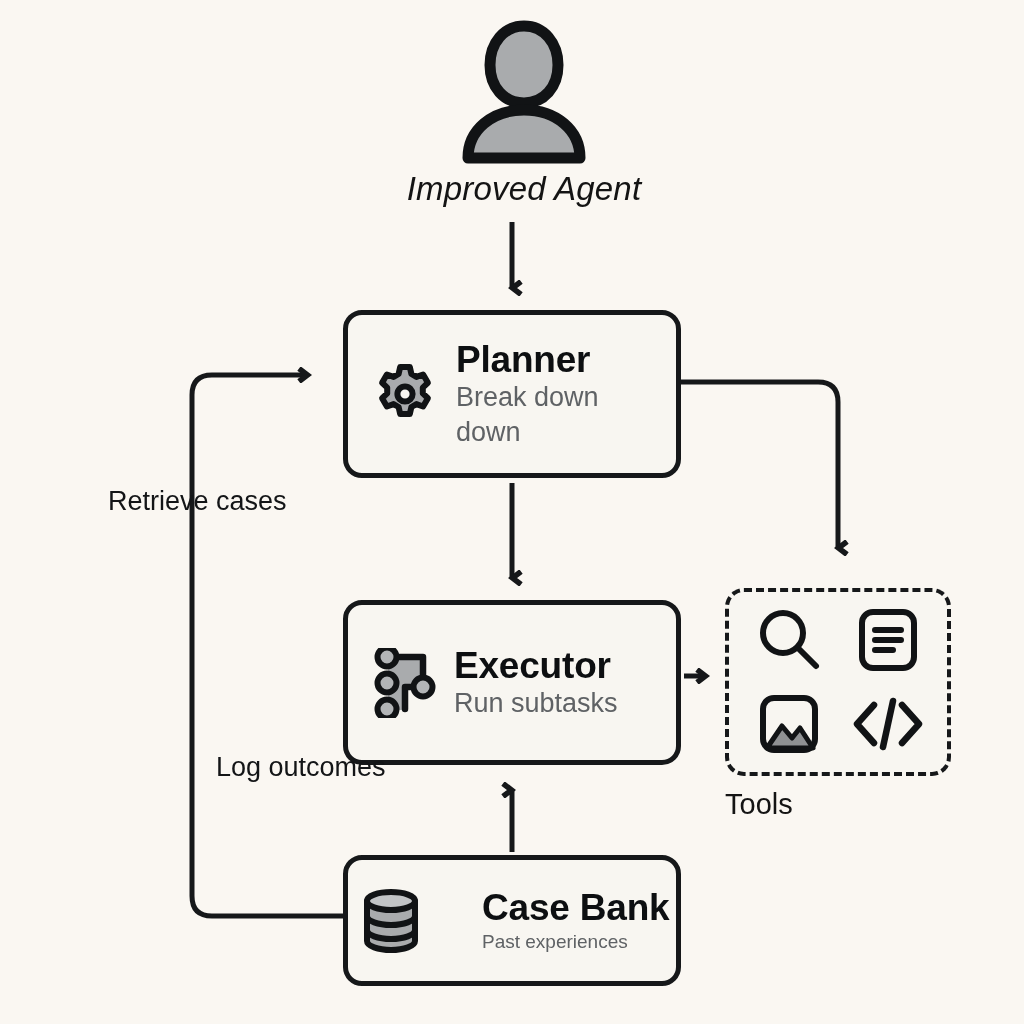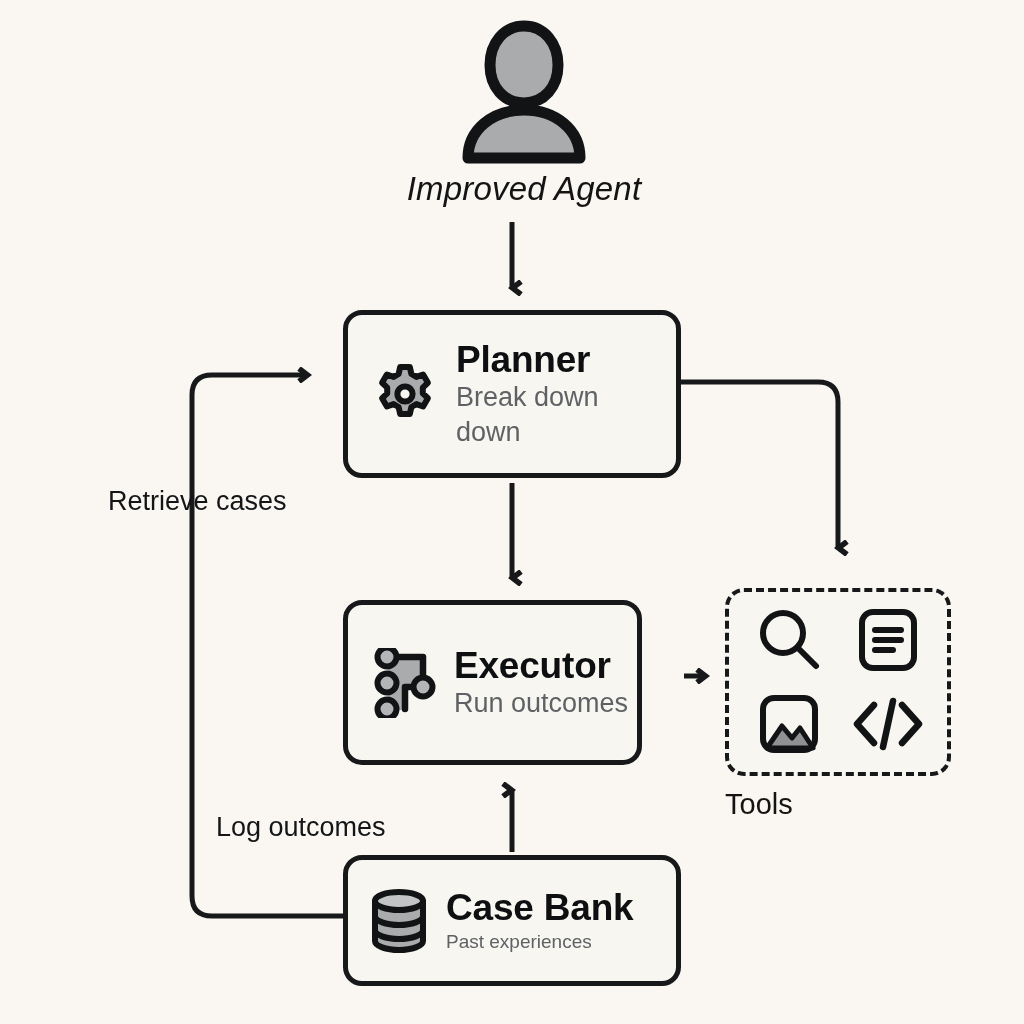--- a/index.html
+++ b/index.html
@@ -68,27 +68,27 @@
     letter-spacing: -0.2px;
   }
   .node-sub {
     font-size: 27px;
     color: #5f6265;
     line-height: 1.17;
     margin-top: 3px;
   }
 
   #node-planner  { left: 343px; top: 310px; width: 338px; height: 168px; }
-  #node-executor { left: 343px; top: 600px; width: 299px; height: 165px; }
+  #node-executor { left: 343px; top: 600px; width: 338px; height: 165px; }
   #node-casebank { left: 343px; top: 855px; width: 338px; height: 131px; }
 
   #node-planner .node-icon  { margin-right: 20px; }
   #node-executor .node-icon { margin-right: 14px; }
   #node-casebank .node-icon { margin-right: 18px; }
-  #node-casebank { padding-left: 22px; }
+  #node-casebank { padding-left: 14px; gap: 44px; }
   #node-casebank .node-sub { font-size: 19px; }
 
   
   #tools-group {
     position: absolute;
     left: 725px;
     top: 588px;
     width: 226px;
     height: 188px;
     box-sizing: border-box;
@@ -118,21 +118,21 @@
   }
 
   
   .edge-label {
     position: absolute;
     font-size: 27px;
     color: #131517;
     white-space: nowrap;
   }
   #label-retrieve { left: 84px; top: 486px; margin-left: 24px; }
-  #label-log      { left: 216px; top: 812px; }
+  #label-log      { left: 216px; top: 752px; }
 </style>
 </head>
 <body>
 
 <div id="stage">
 
   <svg id="edges" viewBox="0 0 1024 1024" xmlns="http://www.w3.org/2000/svg">
     <defs>
       <marker id="arrowDown" markerWidth="16" markerHeight="16" refX="8" refY="12" orient="auto" markerUnits="userSpaceOnUse">
         <path d="M1.5,3 L8,11.5 L14.5,3" fill="none" stroke="#16181a" stroke-width="5.5" stroke-linecap="butt" stroke-linejoin="miter"></path>
@@ -182,21 +182,21 @@
     <svg class="node-icon" width="66" height="70" viewBox="0 0 66 70" xmlns="http://www.w3.org/2000/svg">
       <path d="M14,6 h34 a4,4 0 0 1 4,4 v26 a4,4 0 0 1 -4,4 h-16 v22 h-18 Z" fill="#a9abad" stroke="none"></path>
       <path d="M13,9 h36 v30 h-18 v22" fill="none" stroke="#111315" stroke-width="6.5" stroke-linejoin="round" stroke-linecap="round"></path>
       <circle cx="13" cy="9" r="9.5" fill="#b3b5b7" stroke="#111315" stroke-width="6"></circle>
       <circle cx="13" cy="35" r="9.5" fill="#b3b5b7" stroke="#111315" stroke-width="6"></circle>
       <circle cx="13" cy="61" r="9.5" fill="#b3b5b7" stroke="#111315" stroke-width="6"></circle>
       <circle cx="49" cy="39" r="9.5" fill="#b3b5b7" stroke="#111315" stroke-width="6"></circle>
     </svg>
     <div class="node-text">
       <div class="node-title">Executor</div>
-      <div class="node-sub">Run outcomes</div>
+      <div class="node-sub">Run subtasks</div>
     </div>
   </div>
 
   <div class="node" id="node-casebank">
     <svg class="node-icon" width="58" height="66" viewBox="0 0 58 66" xmlns="http://www.w3.org/2000/svg">
       <path d="M5,13 v40 c0,5 11,9 24,9 c13,0 24,-4 24,-9 v-40 Z" fill="#a9abad" stroke="#111315" stroke-width="6" stroke-linejoin="round"></path>
       <ellipse cx="29" cy="13" rx="24" ry="9" fill="#c2c4c6" stroke="#111315" stroke-width="6"></ellipse>
       <path d="M5,28 c0,5 11,9 24,9 c13,0 24,-4 24,-9" fill="none" stroke="#111315" stroke-width="6"></path>
       <path d="M5,42 c0,5 11,9 24,9 c13,0 24,-4 24,-9" fill="none" stroke="#111315" stroke-width="6"></path>
     </svg>

